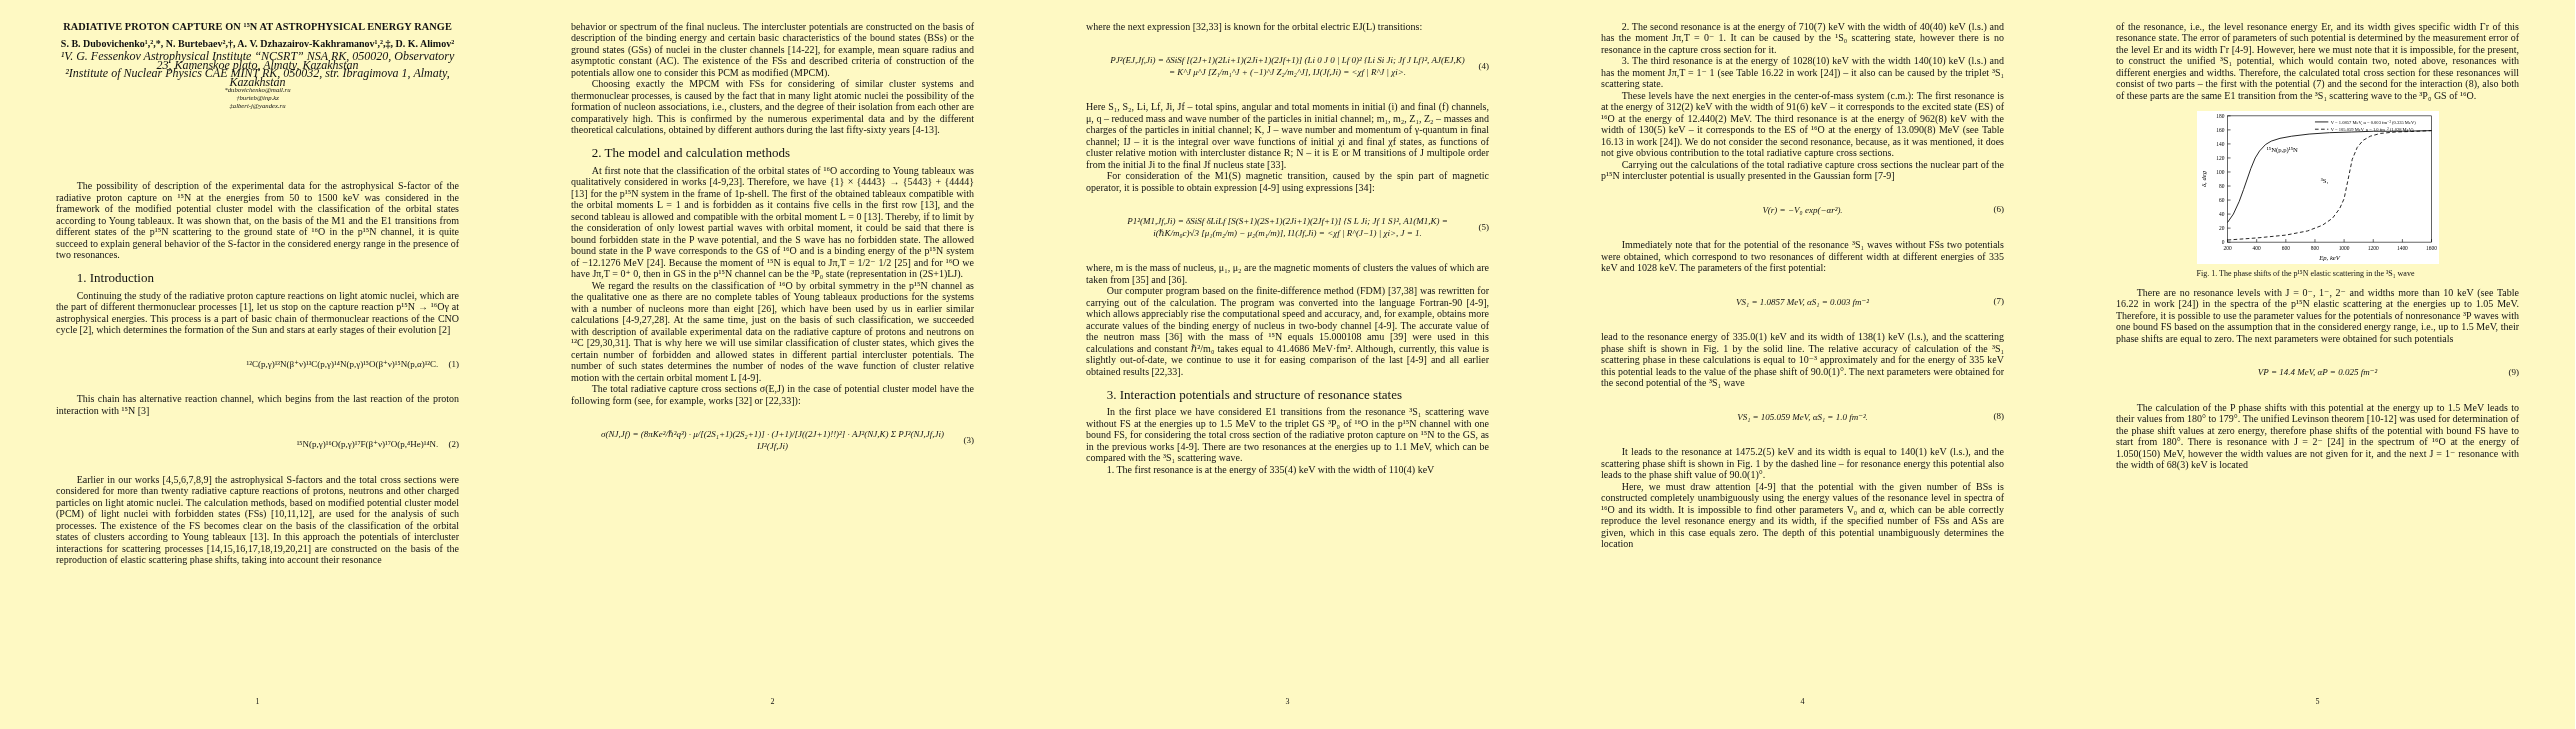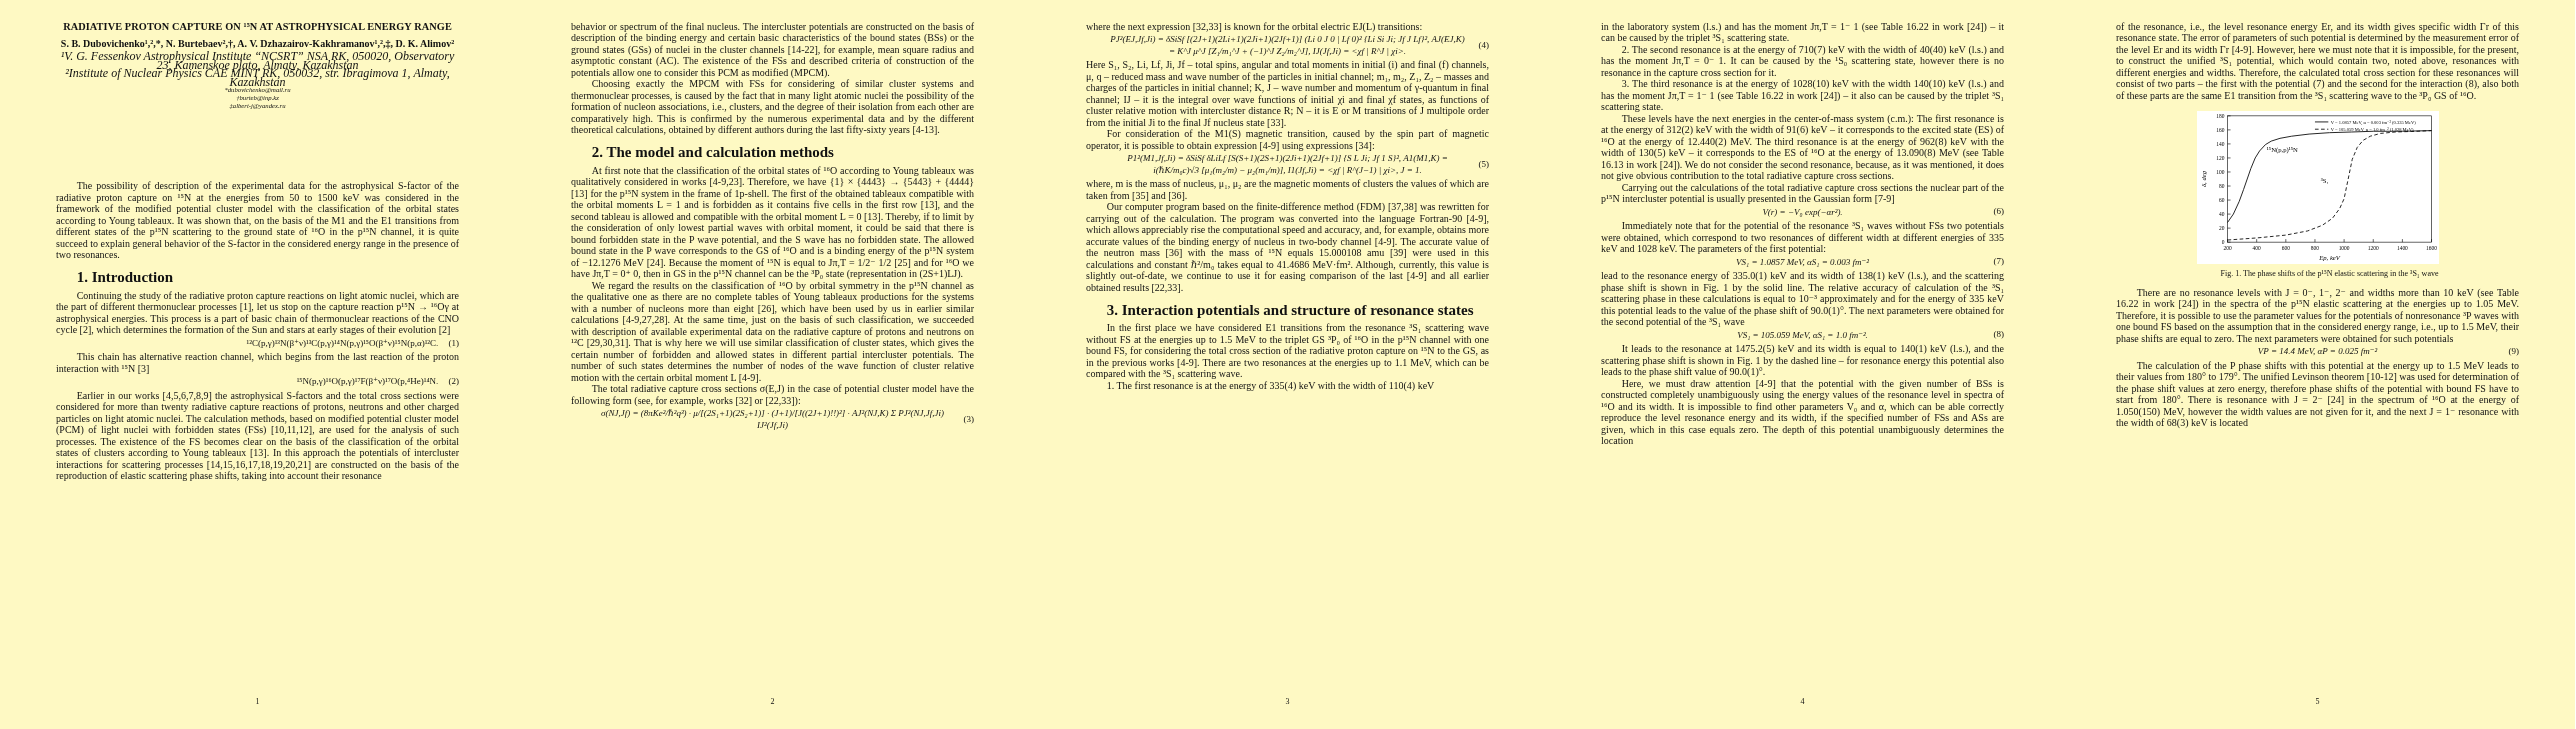--- a/index.html
+++ b/index.html
@@ -9,29 +9,29 @@
   .sheet{position:relative;flex:0 0 515px;width:515px;height:729px;background:#fef9c3;
          padding:20.7px 56px 0;box-sizing:border-box;overflow:hidden;}
   .title{font-size:10.3px;font-weight:bold;text-align:center;line-height:12.8px;letter-spacing:0.1px;}
   .authors{font-size:10px;font-weight:bold;text-align:center;margin-top:5.5px;line-height:10.3px;}
   .affil{font-size:12px;font-style:italic;text-align:center;line-height:8.5px;}
   .authors + .affil{margin-top:3px;}
   .email{font-size:6.7px;font-style:italic;text-align:center;line-height:8px;}
   .para{font-size:10px;line-height:11.5px;text-align:justify;text-indent:20.7px;margin:0;}
   .para.no-indent{text-indent:0;}
   .abstract{margin-top:70px;}
-  .h-section{font-size:15px;font-weight:bold;margin:11.5px 0 6px;text-indent:20.7px;line-height:11.5px;}
-  .equation{position:relative;margin:2px 0;padding:0 20.7px;text-align:center;
+  .h-section{font-size:13px;font-weight:normal;margin:11.5px 0 6px;text-indent:20.7px;line-height:11.5px;}
+  .equation{position:relative;margin:23px 0;padding:0 20.7px;text-align:center;
             font-size:9px;line-height:11.5px;font-style:italic;}
   .equation.roman{font-style:normal;text-align:right;}
   .eq-num{position:absolute;right:0;top:50%;transform:translateY(-50%);font-style:normal;}
   .pageno{position:absolute;bottom:23px;left:0;width:100%;text-align:center;font-size:8px;}
   .figure{margin:9.7px auto 2.4px;width:242px;text-align:center;}
   .figure svg{background:#fff;display:block;}
-  .fig-caption{font-size:8px;line-height:9.7px;text-align:right;margin:4.9px 0 8.5px;}
+  .fig-caption{font-size:8px;line-height:9.7px;text-align:left;margin:4.9px 0 8.5px;}
   svg text{font-family:"Liberation Serif","DejaVu Serif",serif;fill:#000;}
 </style>
 </head>
 <body>
 
 <div class="spread">
 
   <section class="sheet">
     <div class="title">RADIATIVE PROTON CAPTURE ON ¹⁵N AT ASTROPHYSICAL ENERGY RANGE</div>
     <div class="authors">S. B. Dubovichenko¹,²,*, N. Burtebaev²,†, A. V. Dzhazairov-Kakhramanov¹,²,‡, D. K. Alimov²</div>
@@ -84,21 +84,20 @@
     </div>
     <p class="para no-indent">where, m is the mass of nucleus, μ₁, μ₂ are the magnetic moments of clusters the values of which are taken from [35] and [36].</p>
     <p class="para">Our computer program based on the finite-difference method (FDM) [37,38] was rewritten for carrying out of the calculation. The program was converted into the language Fortran-90 [4-9], which allows appreciably rise the computational speed and accuracy, and, for example, obtains more accurate values of the binding energy of nucleus in two-body channel [4-9]. The accurate value of the neutron mass [36] with the mass of ¹⁵N equals 15.000108 amu [39] were used in this calculations and constant ℏ²/m₀ takes equal to 41.4686 MeV·fm². Although, currently, this value is slightly out-of-date, we continue to use it for easing comparison of the last [4-9] and all earlier obtained results [22,33].</p>
     <div class="h-section">3. Interaction potentials and structure of resonance states</div>
     <p class="para">In the first place we have considered E1 transitions from the resonance ³S₁ scattering wave without FS at the energies up to 1.5 MeV to the triplet GS ³P₀ of ¹⁶O in the p¹⁵N channel with one bound FS, for considering the total cross section of the radiative proton capture on ¹⁵N to the GS, as in the previous works [4-9]. There are two resonances at the energies up to 1.1 MeV, which can be compared with the ³S₁ scattering wave.</p>
     <p class="para">1. The first resonance is at the energy of 335(4) keV with the width of 110(4) keV</p>
     <div class="pageno">3</div>
   </section>
 
   <section class="sheet">
-    <p class="para no-indent">in the laboratory system (l.s.) and has the moment Jπ,T = 1⁻ 1 (see Table 16.22 in work [24]) – it can be caused by the triplet ³S₁ scattering state.</p>
     <p class="para">2. The second resonance is at the energy of 710(7) keV with the width of 40(40) keV (l.s.) and has the moment Jπ,T = 0⁻ 1. It can be caused by the ¹S₀ scattering state, however there is no resonance in the capture cross section for it.</p>
     <p class="para">3. The third resonance is at the energy of 1028(10) keV with the width 140(10) keV (l.s.) and has the moment Jπ,T = 1⁻ 1 (see Table 16.22 in work [24]) – it also can be caused by the triplet ³S₁ scattering state.</p>
     <p class="para">These levels have the next energies in the center-of-mass system (c.m.): The first resonance is at the energy of 312(2) keV with the width of 91(6) keV – it corresponds to the excited state (ES) of ¹⁶O at the energy of 12.440(2) MeV. The third resonance is at the energy of 962(8) keV with the width of 130(5) keV – it corresponds to the ES of ¹⁶O at the energy of 13.090(8) MeV (see Table 16.13 in work [24]). We do not consider the second resonance, because, as it was mentioned, it does not give obvious contribution to the total radiative capture cross sections.</p>
     <p class="para">Carrying out the calculations of the total radiative capture cross sections the nuclear part of the p¹⁵N intercluster potential is usually presented in the Gaussian form [7-9]</p>
     <div class="equation">
       <span class="eq-body">V(r) = −V₀ exp(−αr²).</span>
       <span class="eq-num">(6)</span>
     </div>
     <p class="para">Immediately note that for the potential of the resonance ³S₁ waves without FSs two potentials were obtained, which correspond to two resonances of different width at different energies of 335 keV and 1028 keV. The parameters of the first potential:</p>
     <div class="equation">

